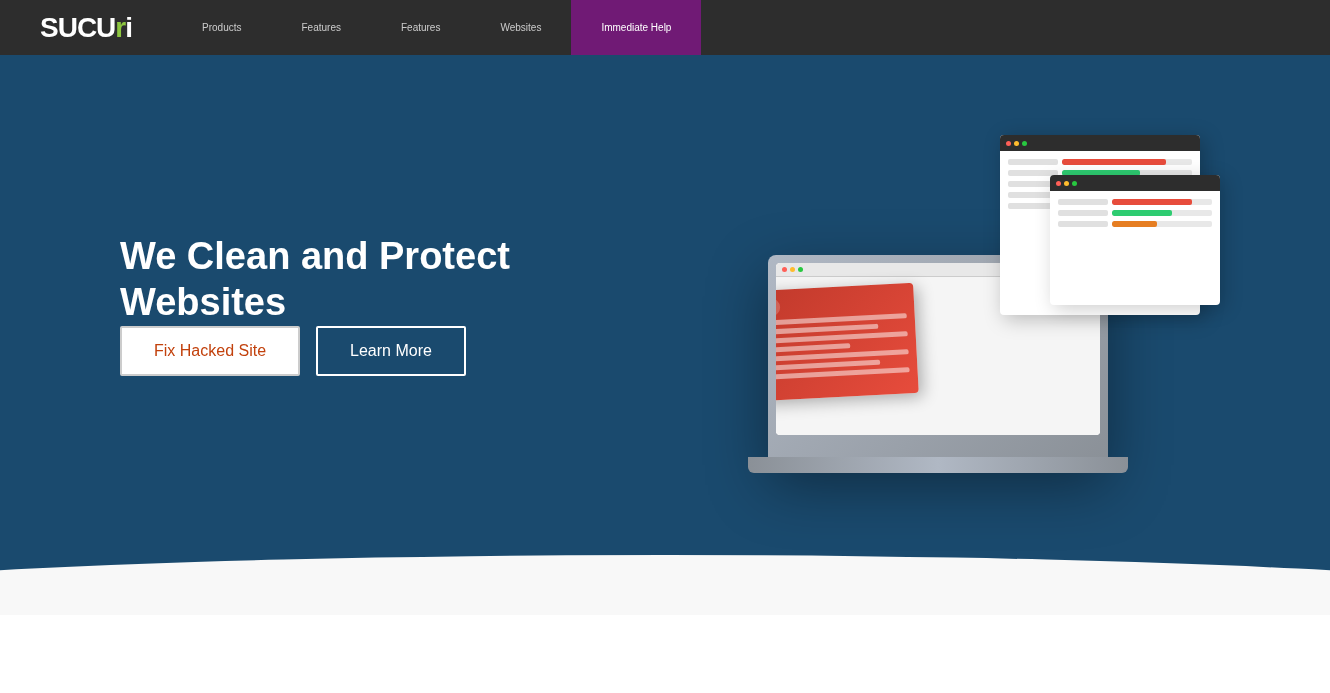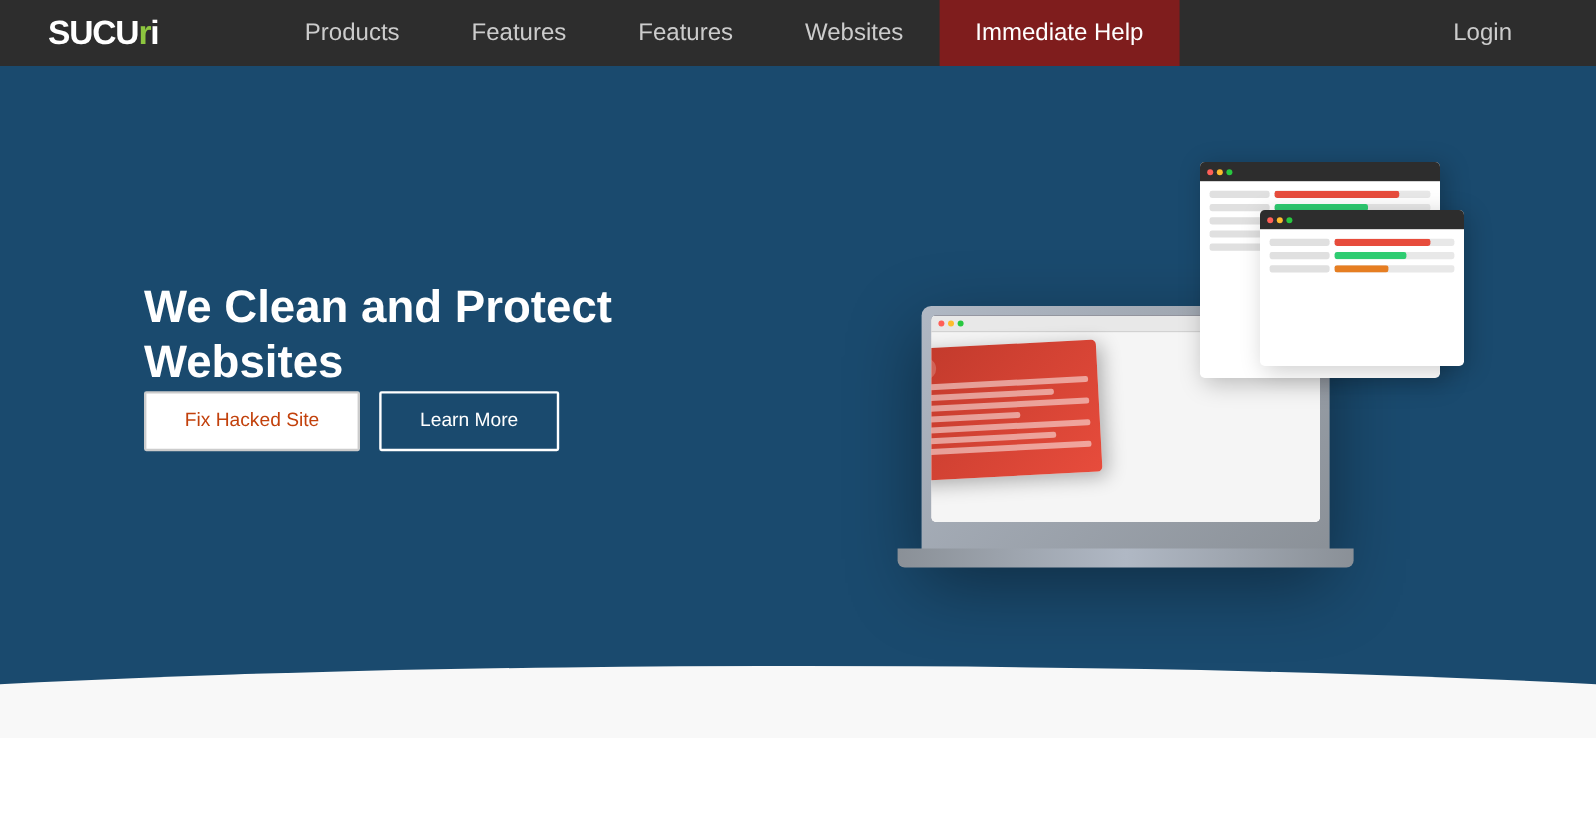--- a/index.html
+++ b/index.html
@@ -9,49 +9,49 @@
     .navbar {
       background: #2d2d2d;
       height: 55px;
       display: flex;
       align-items: center;
       padding: 0 40px;
       position: relative;
       z-index: 10;
     }
     .navbar-logo {
-      margin-right: 92px;
+      margin-right: 40px;
       flex-shrink: 0;
     }
     .logo-text {
       font-size: 28px;
       font-weight: 900;
       color: #fff;
       letter-spacing: -1px;
     }
     .logo-text .logo-i { color: #8dc63f; }
     .navbar-links {
       display: flex;
       align-items: center;
       gap: 0;
       flex: 1;
     }
     .nav-link {
       color: #ccc;
       text-decoration: none;
-      font-size: 20px;
+      font-size: 10px;
       padding: 0 30px;
       height: 55px;
       display: flex;
       align-items: center;
       cursor: pointer;
       transition: color 0.2s;
     }
     .nav-link.active {
-      background: #7f1d1d;
+      background: #701a75;
       color: #fff;
     }
     .nav-link.login { margin-left: auto; }
 
     
     .hero {
       background: #1a4a6e;
       min-height: 490px;
       display: flex;
       align-items: center;
@@ -312,21 +312,20 @@
     <span class="logo-text">
       SUCU<span class="logo-i">r</span>i
     </span>
   </div>
   <div class="navbar-links">
     <a class="nav-link">Products</a>
     <a class="nav-link">Features</a>
     <a class="nav-link">Features</a>
     <a class="nav-link">Websites</a>
     <a class="nav-link active">Immediate Help</a>
-    <a class="nav-link login">Login</a>
   </div>
 </nav>
 
 <section class="hero">
   <div class="hero-content">
     <h1 class="hero-title">We Clean and Protect Websites</h1>
     <div class="hero-buttons">
       <a class="btn-fix">Fix Hacked Site</a>
       <a class="btn-learn">Learn More</a>
     </div>

